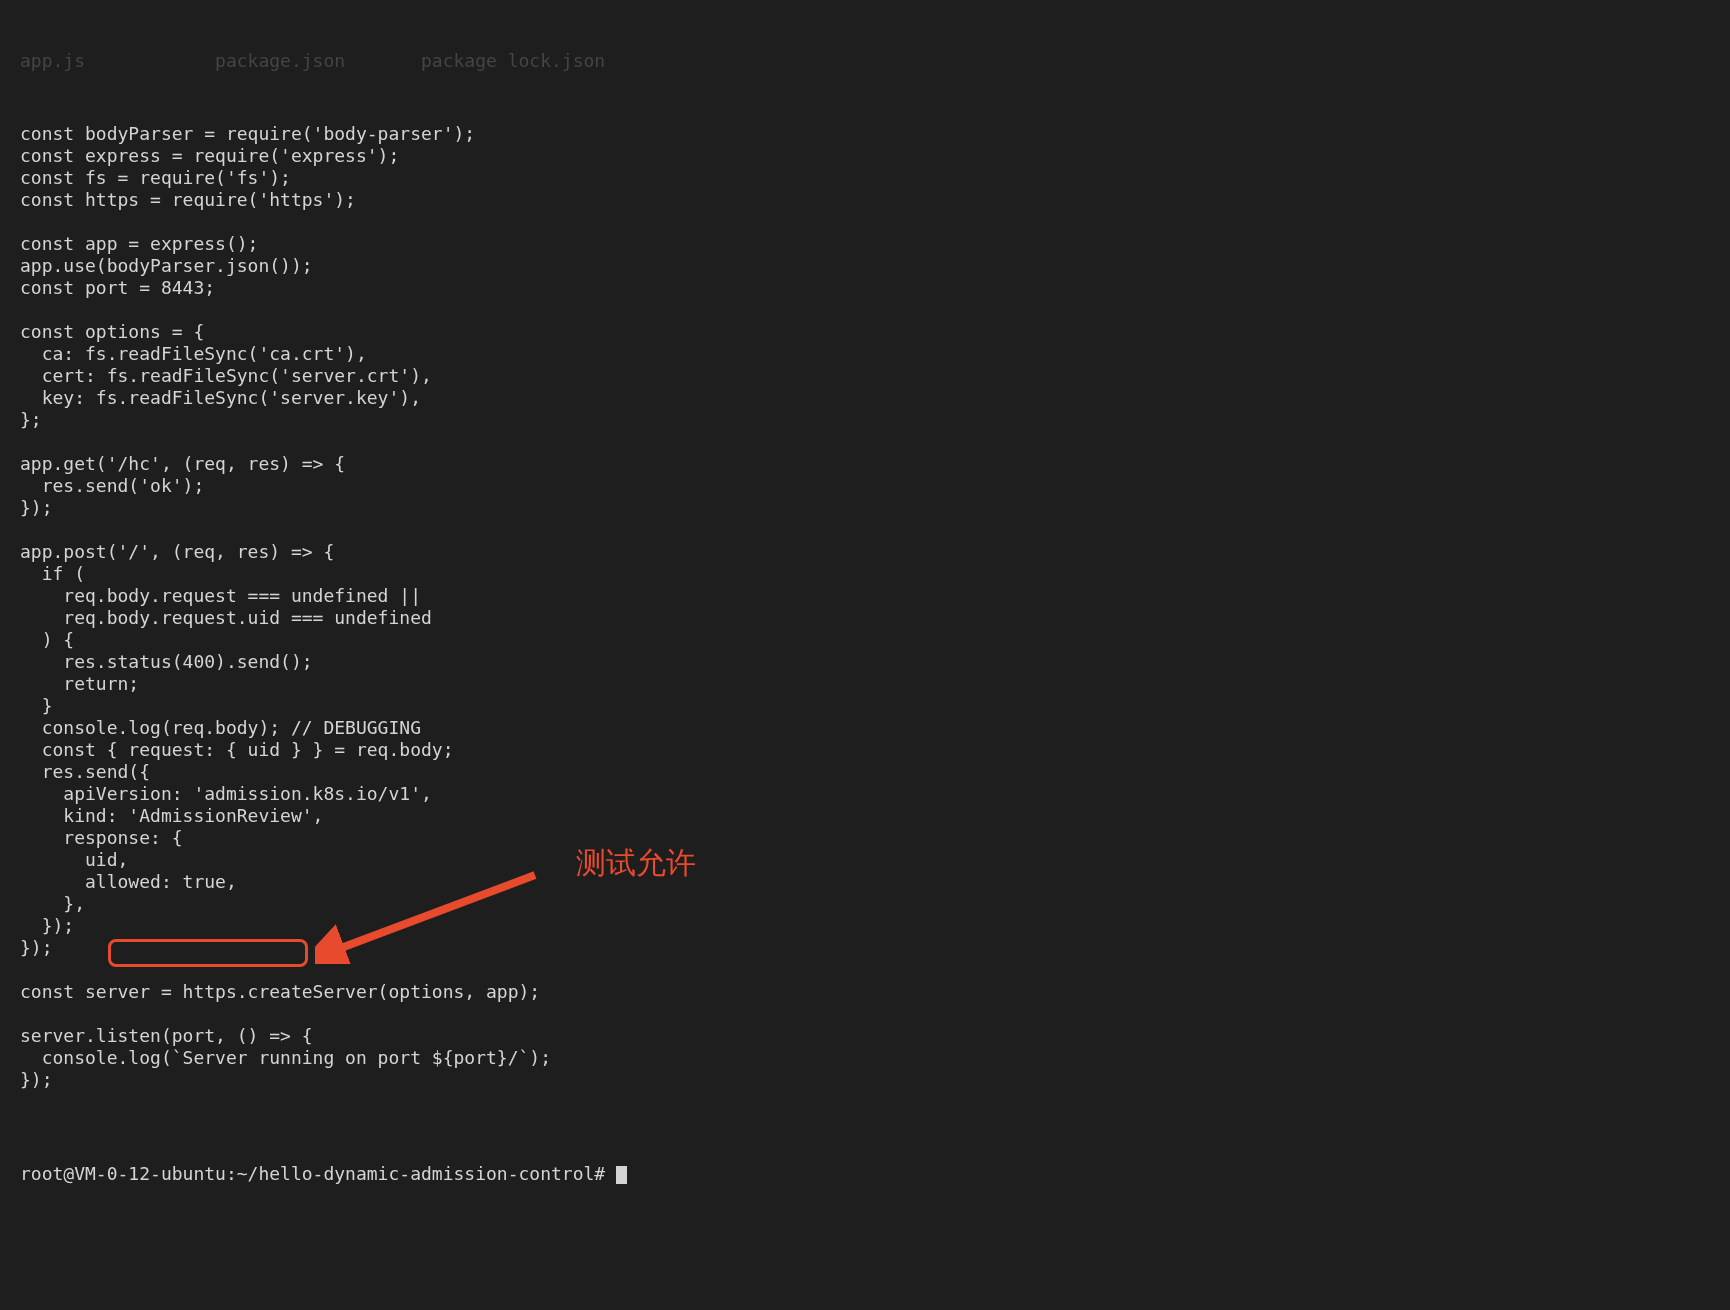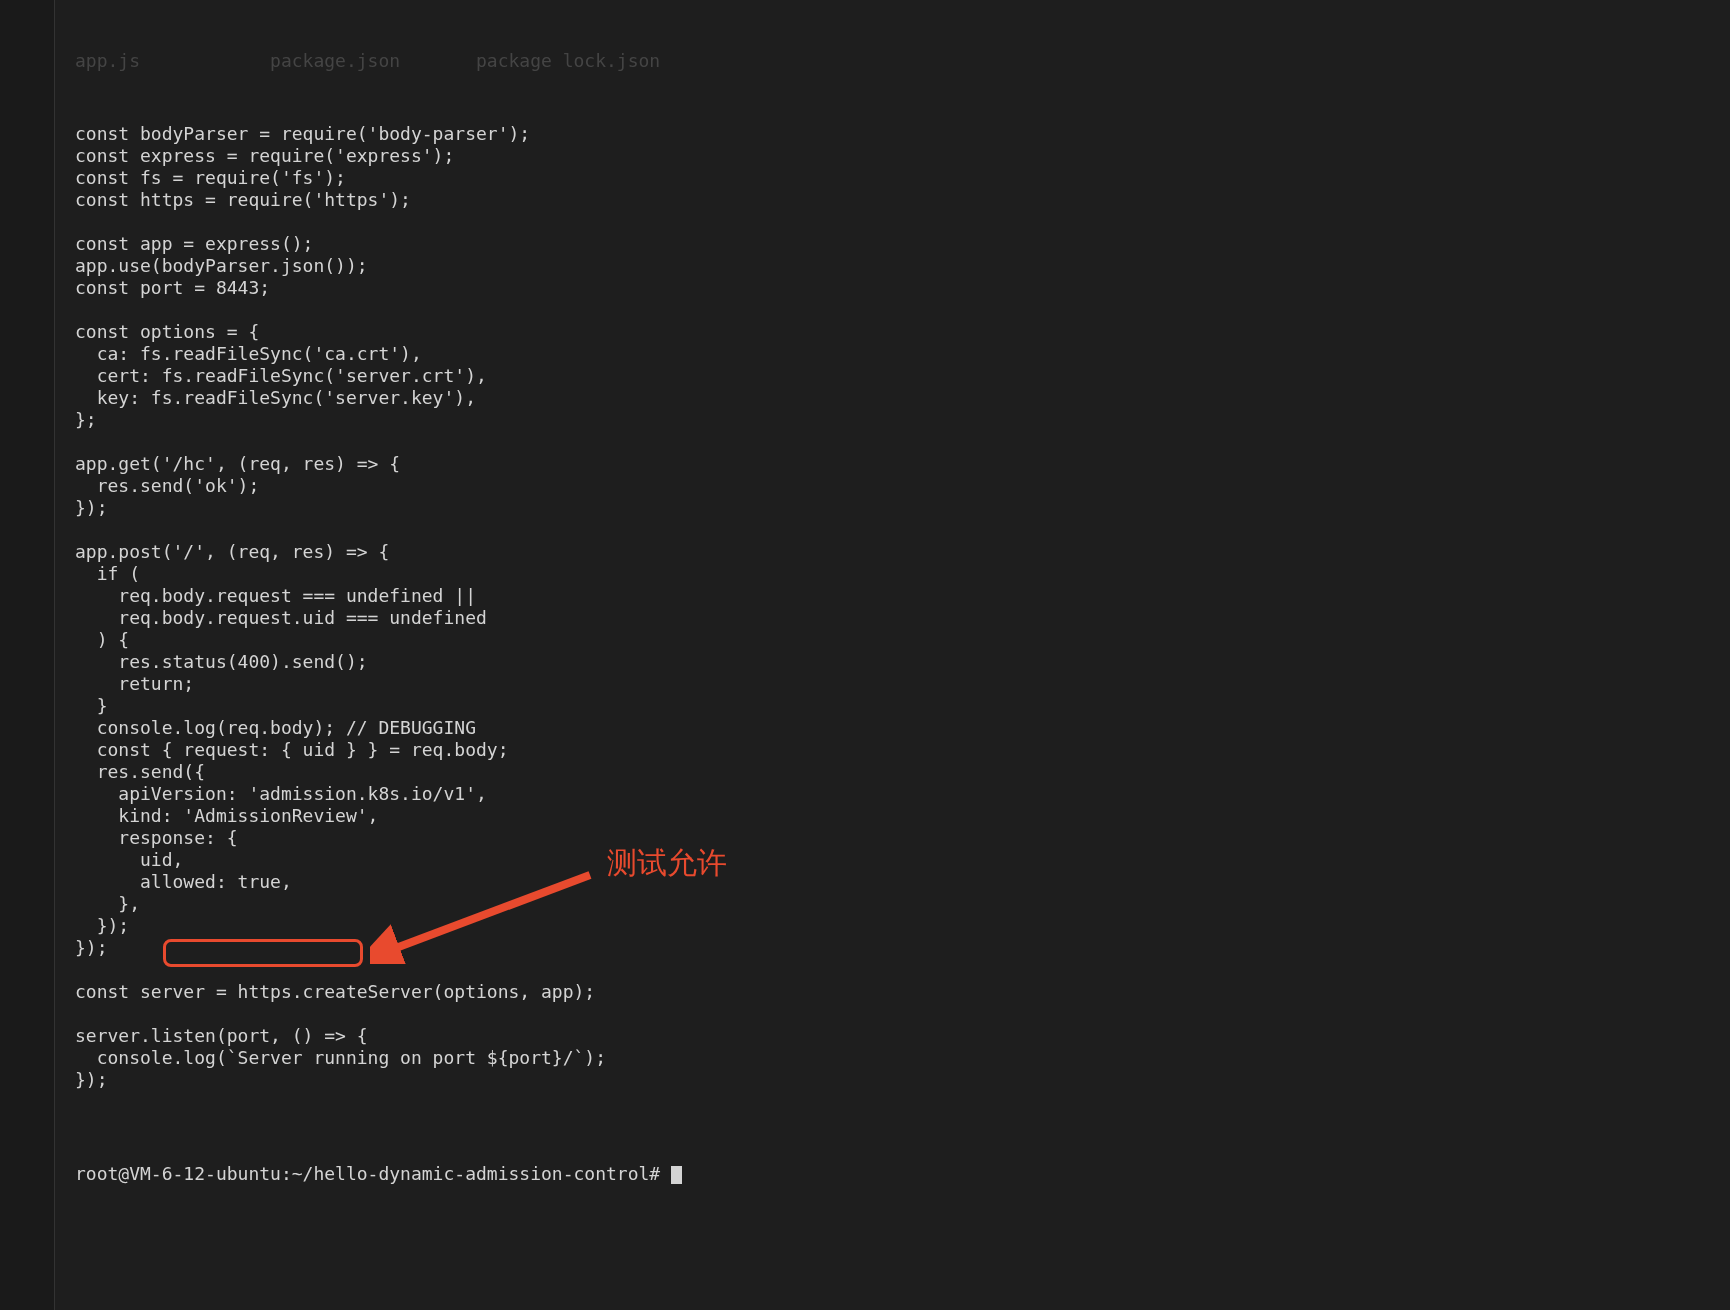--- a/index.html
+++ b/index.html
@@ -12,20 +12,21 @@
       color: #d4d4d4;
       font-family: 'Menlo', 'Monaco', 'Consolas', monospace;
       font-size: 18px;
       line-height: 1.4;
       overflow: hidden;
     }
     .terminal-container {
       display: flex;
       height: 100vh;
       width: 100vw;
+      flex-direction: column;
     }
     .gutter {
       width: 55px;
       background-color: #1a1a1a;
       border-right: 1px solid #333;
       flex-shrink: 0;
     }
     .terminal-content {
       flex: 1;
       padding: 0 20px;
@@ -68,25 +69,25 @@
     }
   </style>
 </head>
 <body>
 
 <div class="terminal-container">
   <div class="gutter"></div>
   <div class="terminal-content">
     <div class="code-line partial-top">app.js            package.json       package lock.json</div>
     <div id="code-block"><div class="code-line">const bodyParser = require('body-parser');</div><div class="code-line">const express = require('express');</div><div class="code-line">const fs = require('fs');</div><div class="code-line">const https = require('https');</div><div class="code-line">&nbsp;</div><div class="code-line">const app = express();</div><div class="code-line">app.use(bodyParser.json());</div><div class="code-line">const port = 8443;</div><div class="code-line">&nbsp;</div><div class="code-line">const options = {</div><div class="code-line">  ca: fs.readFileSync('ca.crt'),</div><div class="code-line">  cert: fs.readFileSync('server.crt'),</div><div class="code-line">  key: fs.readFileSync('server.key'),</div><div class="code-line">};</div><div class="code-line">&nbsp;</div><div class="code-line">app.get('/hc', (req, res) =&gt; {</div><div class="code-line">  res.send('ok');</div><div class="code-line">});</div><div class="code-line">&nbsp;</div><div class="code-line">app.post('/', (req, res) =&gt; {</div><div class="code-line">  if (</div><div class="code-line">    req.body.request === undefined ||</div><div class="code-line">    req.body.request.uid === undefined</div><div class="code-line">  ) {</div><div class="code-line">    res.status(400).send();</div><div class="code-line">    return;</div><div class="code-line">  }</div><div class="code-line">  console.log(req.body); // DEBUGGING</div><div class="code-line">  const { request: { uid } } = req.body;</div><div class="code-line">  res.send({</div><div class="code-line">    apiVersion: 'admission.k8s.io/v1',</div><div class="code-line">    kind: 'AdmissionReview',</div><div class="code-line">    response: {</div><div class="code-line">      uid,</div><div class="code-line">      allowed: true,</div><div class="code-line">    },</div><div class="code-line">  });</div><div class="code-line">});</div><div class="code-line">&nbsp;</div><div class="code-line">const server = https.createServer(options, app);</div><div class="code-line">&nbsp;</div><div class="code-line">server.listen(port, () =&gt; {</div><div class="code-line">  console.log(`Server running on port ${port}/`);</div><div class="code-line">});</div><div class="code-line">&nbsp;</div></div>
-    <div class="code-line"><span>root@VM-6-12-ubuntu:~/hello-dynamic-admission-control# </span><span class="cursor-block"></span></div>
+    <div class="code-line"><span>root@VM-0-12-ubuntu:~/hello-dynamic-admission-control# </span><span class="cursor-block"></span></div>
 
     <div class="highlight-box" style="left: 108px; top: 939.125px; width: 200px; height: 28px;"></div>
 
-    <div class="annotation-label" style="left: 552px; top: 842.125px;">测试允许</div>
+    <div class="annotation-label" style="left: 576px; top: 842.125px;">测试允许</div>
 
     <svg class="annotation-arrow" viewBox="0 0 230 95" preserveAspectRatio="none" style="left: 315px; top: 869.125px; width: 230px; height: 95px;">
       <defs>
         <marker id="arrowhead" markerWidth="6" markerHeight="6" refX="1.5" refY="3" orient="auto">
           <polygon points="0 0, 6 3, 0 6" fill="#e84a2e"></polygon>
         </marker>
       </defs>
       <line x1="220" y1="6" x2="18" y2="82" stroke="#e84a2e" stroke-width="8" marker-end="url(#arrowhead)"></line>
     </svg>
   </div>

